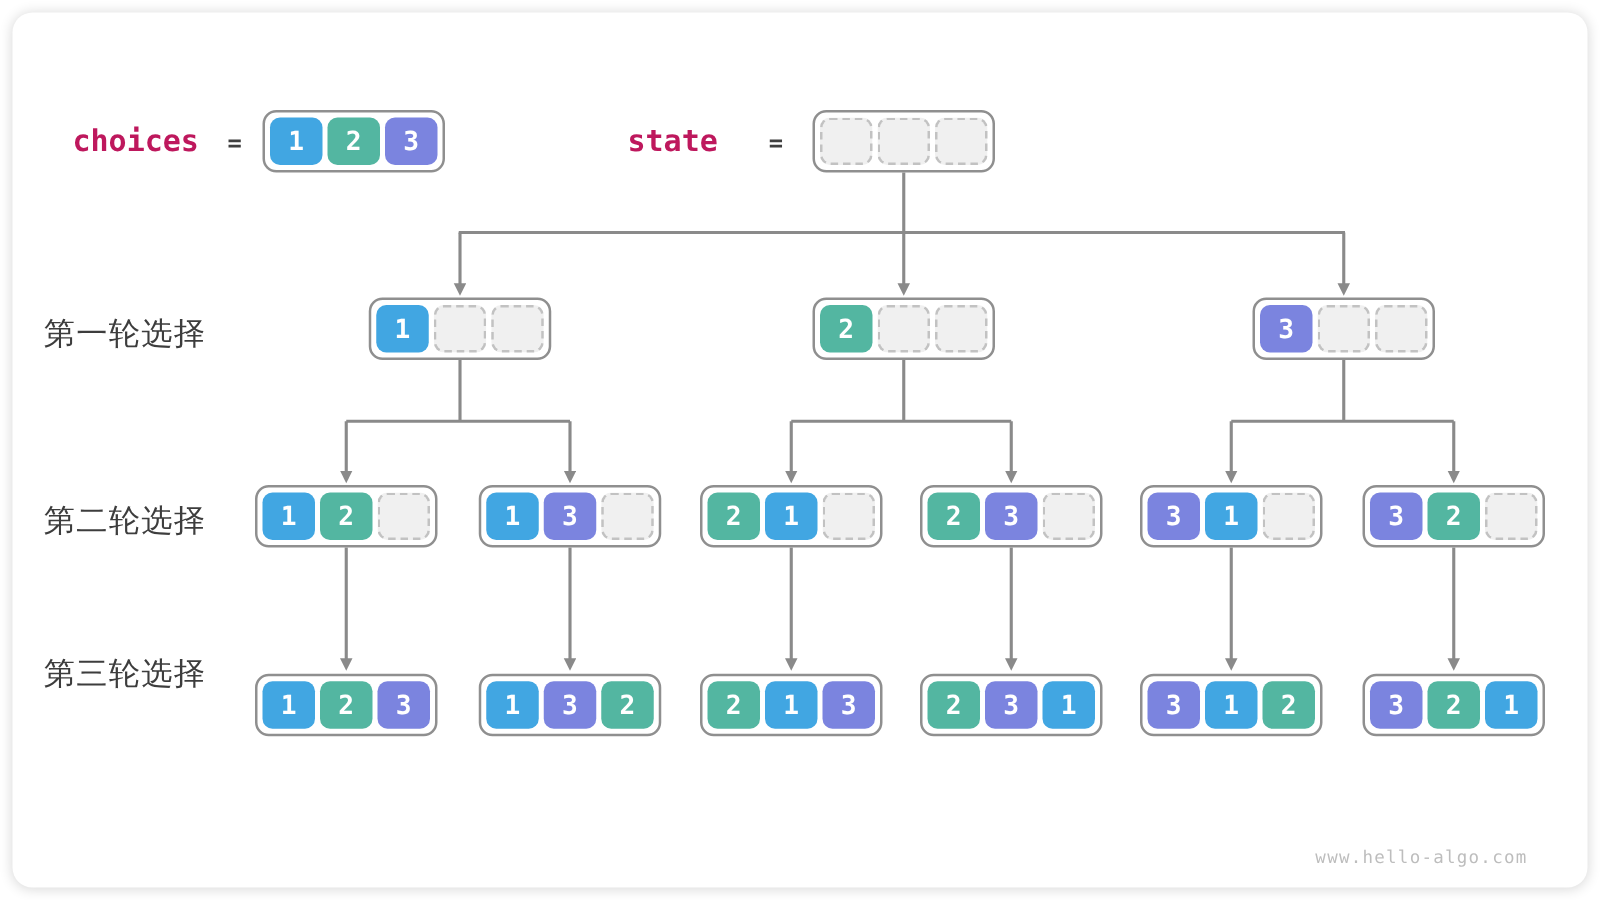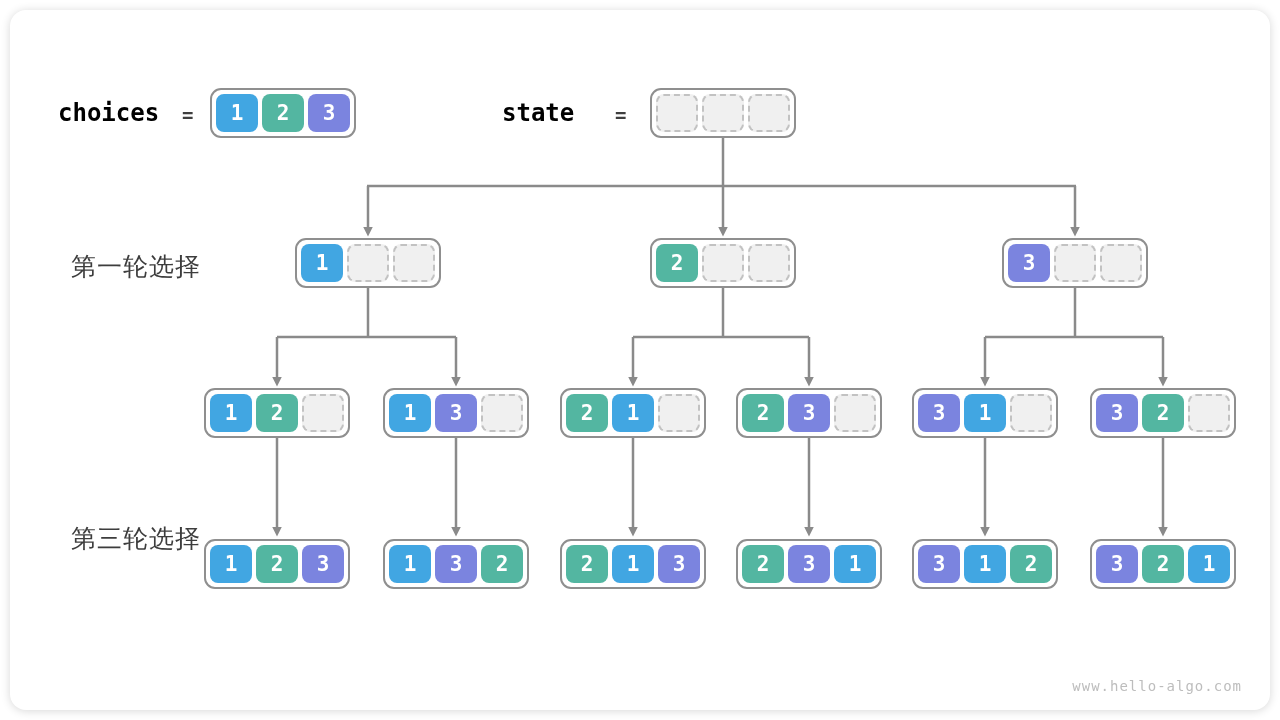--- a/index.html
+++ b/index.html
@@ -11,21 +11,21 @@
   .card {
     position:absolute; left:10px; top:10px; width:1260px; height:700px;
     background:#ffffff; border-radius:16px;
     box-shadow:0 1px 10px rgba(0,0,0,0.16);
   }
   svg.connectors { position:absolute; left:0; top:0; pointer-events:none; }
 
   .kw {
     position:absolute;
     font-family:"DejaVu Sans Mono", monospace;
-    font-weight:bold; font-size:24px; color:#000000; white-space:nowrap;
+    font-weight:bold; font-size:24px; color:#be185d; white-space:nowrap;
   }
   .eq {
     position:absolute;
     font-family:"DejaVu Sans Mono", monospace;
     font-weight:bold; font-size:19px; color:#3f3f3f;
   }
   .node {
     position:absolute; display:flex; gap:4px; padding:4px;
     background:#ffffff; border:2px solid var(--border); border-radius:11px;
     box-sizing:border-box;
@@ -36,24 +36,24 @@
     font-family:"DejaVu Sans Mono", monospace;
     font-weight:bold; font-size:21px; color:#ffffff;
   }
   .cell.empty { background:#f0f0f0; border:2px dashed #c2c2c2; }
   .cell.v1 { background:var(--c1); }
   .cell.v2 { background:var(--c2); }
   .cell.v3 { background:var(--c3); }
 
   .row-label {
     position:absolute; left:25px; font-size:25px; color:#3d3d3d;
-    letter-spacing:1px; white-space:nowrap;margin-left:36px;
+    letter-spacing:1px; white-space:nowrap;
   }
   .watermark {
-    position:absolute; right:28px; bottom:16px;
+    position:absolute; right:48px; bottom:16px;
     font-family:"DejaVu Sans Mono", monospace;
     font-size:14px; color:#bdbdbd; letter-spacing:1px;
   }
 </style>
 </head>
 <body>
 
 <div class="card">
 
   <svg class="connectors" width="1260" height="700" viewBox="0 0 1260 700">
@@ -102,20 +102,21 @@
 
   <span class="kw" style="left:492px; top:89px">state</span>
   <span class="eq" style="left:605px; top:94px">=</span>
   <div class="node" style="left:640px; top:78px">
     <span class="cell empty"></span>
     <span class="cell empty"></span>
     <span class="cell empty"></span>
   </div>
 
   <span class="row-label" style="top:240px">第一轮选择</span>
+  <span class="row-label" style="top:390px">第二轮选择</span>
   <span class="row-label" style="top:512px">第三轮选择</span>
 
   <div class="node" style="left:285px; top:228px">
     <span class="cell v1">1</span>
     <span class="cell empty"></span>
     <span class="cell empty"></span>
   </div>
   <div class="node" style="left:640px; top:228px">
     <span class="cell v2">2</span>
     <span class="cell empty"></span>

